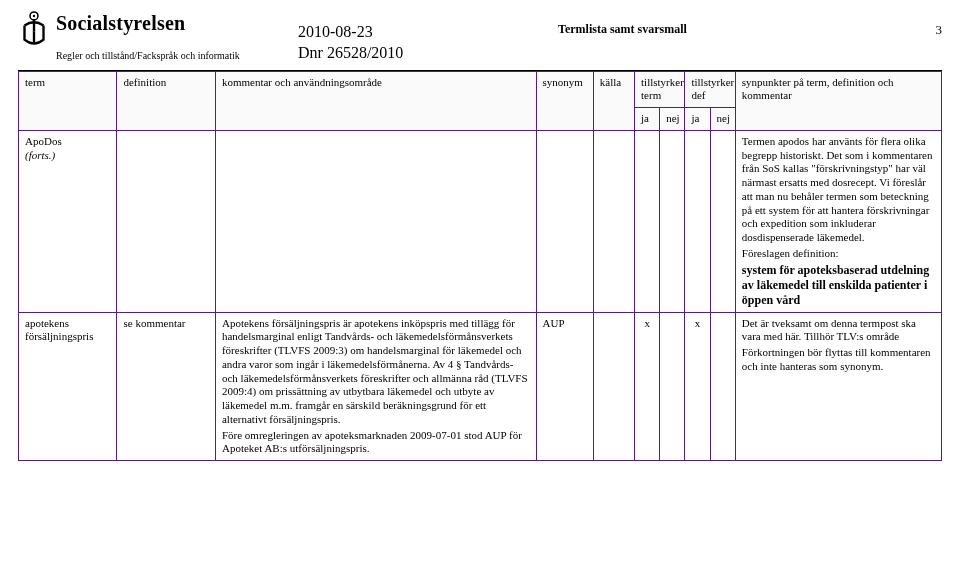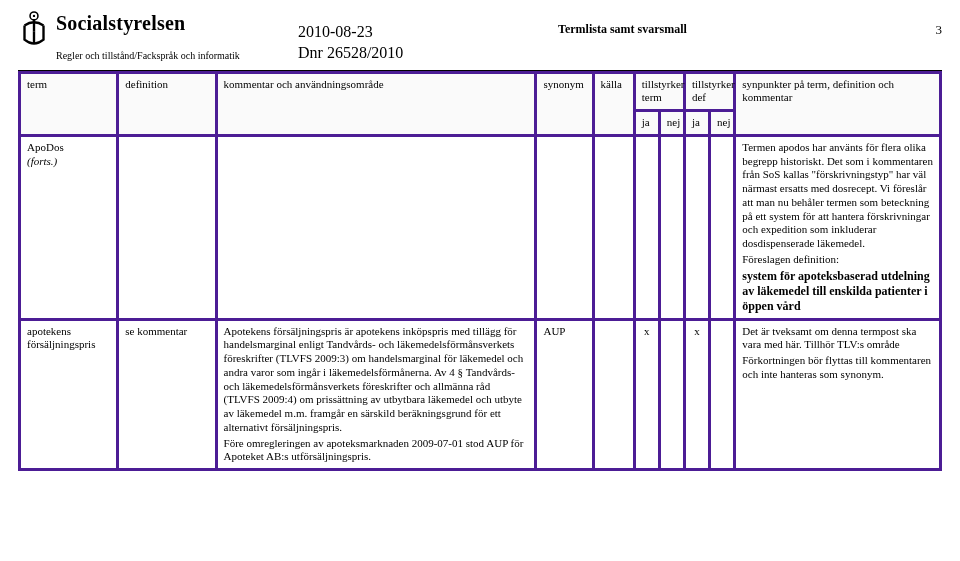--- a/index.html
+++ b/index.html
@@ -77,21 +77,21 @@
   }
 
   
   table.term {
     width: 100%;
     border-collapse: collapse;
     table-layout: fixed;
     margin-top: 0;
   }
   table.term th, table.term td {
-    border: 3px solid #4c1d95;
+    border: 1px solid #4c1d95;
     padding: 4px 6px;
     vertical-align: top;
     line-height: 1.25;
     font-size: 11px;
   }
   table.term th {
     background: #fafafa;
     font-weight: 400;
     text-align: left;
   }

